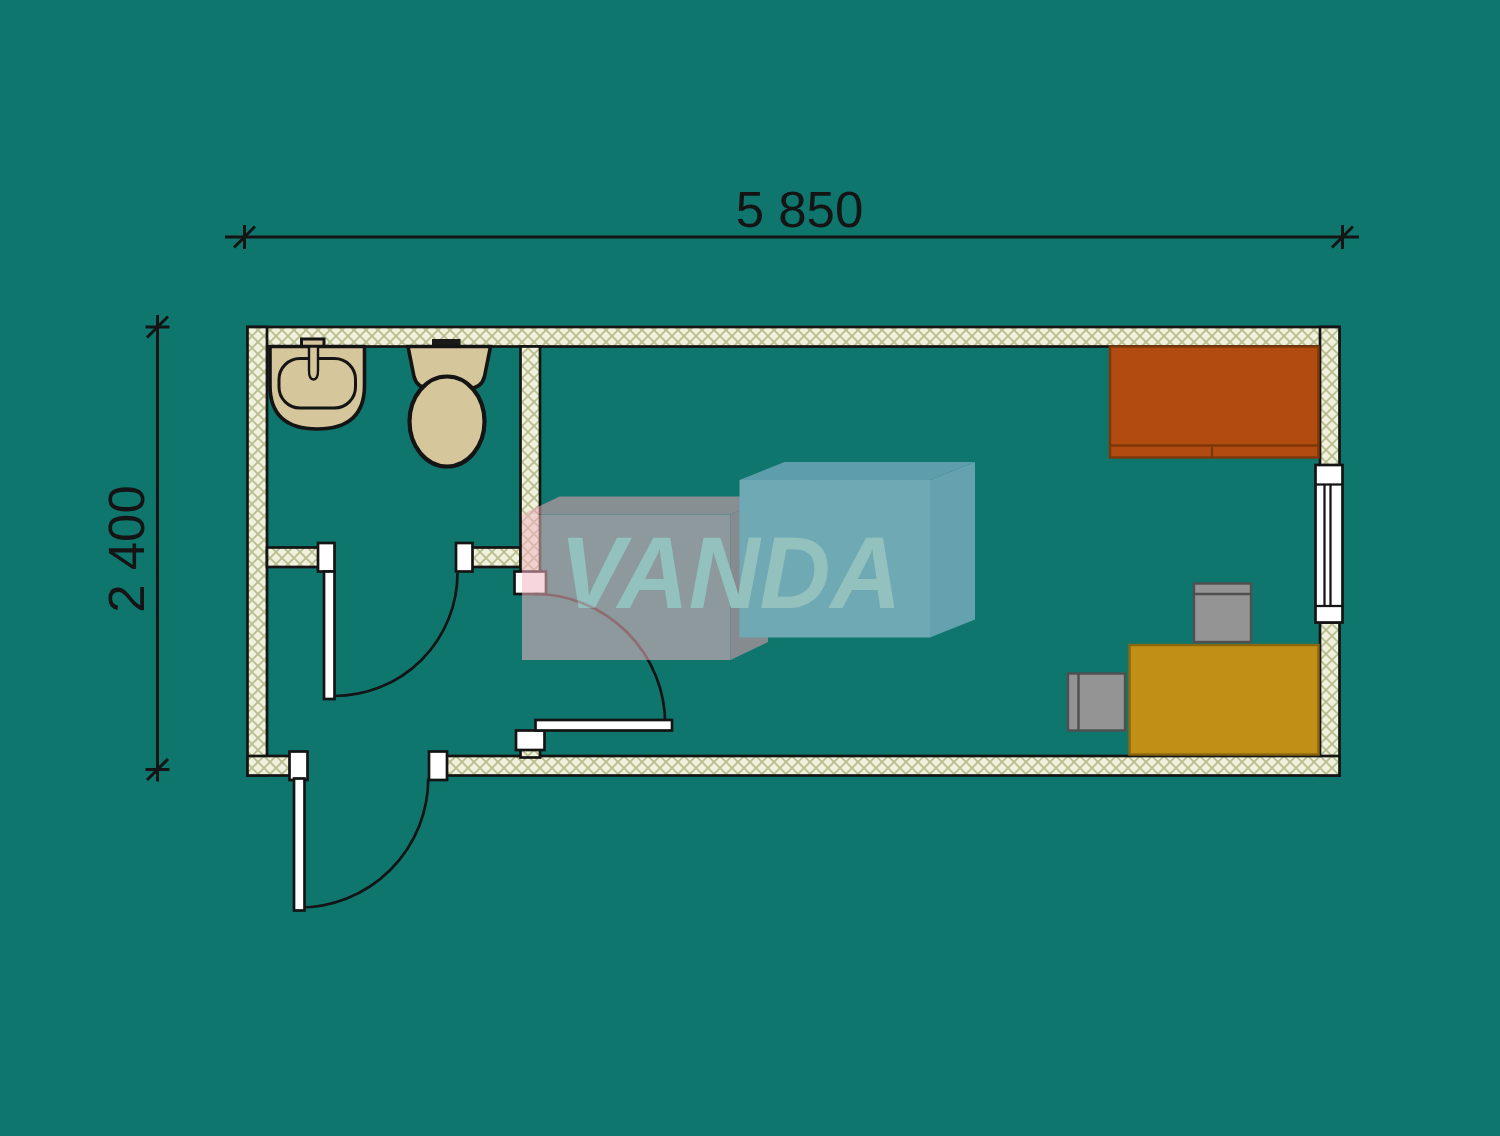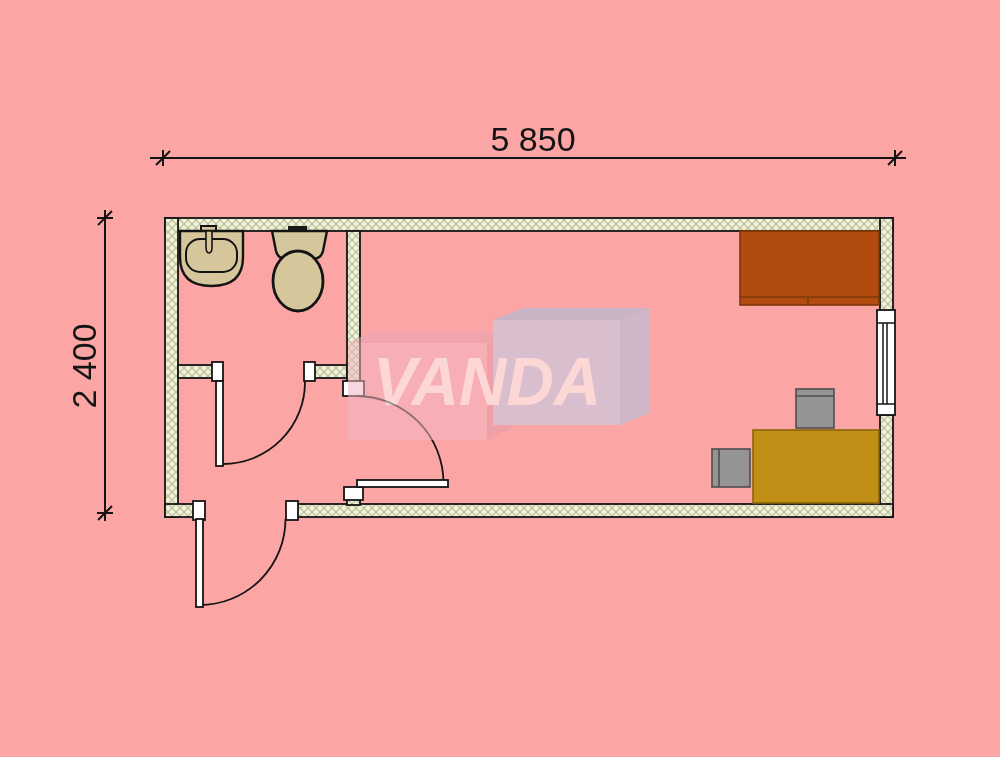--- a/index.html
+++ b/index.html
@@ -1,19 +1,19 @@
 <!DOCTYPE html>
 <html><head>
 <meta charset="utf-8">
 <style>
   html,body{margin:0;padding:0;background:#ffffff;}
   .canvas{
     position:relative;
     width:1000px;height:757px;
-    background:#fca5a5;
+    background:#0f766e;
     font-family:"Liberation Sans", sans-serif;
     overflow:hidden;
   }
   svg text{font-family:"Liberation Sans", sans-serif;}
 </style>
 </head>
 <body>
 
 <div class="canvas">
 <svg width="1000" height="757" viewBox="0 0 1000 757" xmlns="http://www.w3.org/2000/svg">

